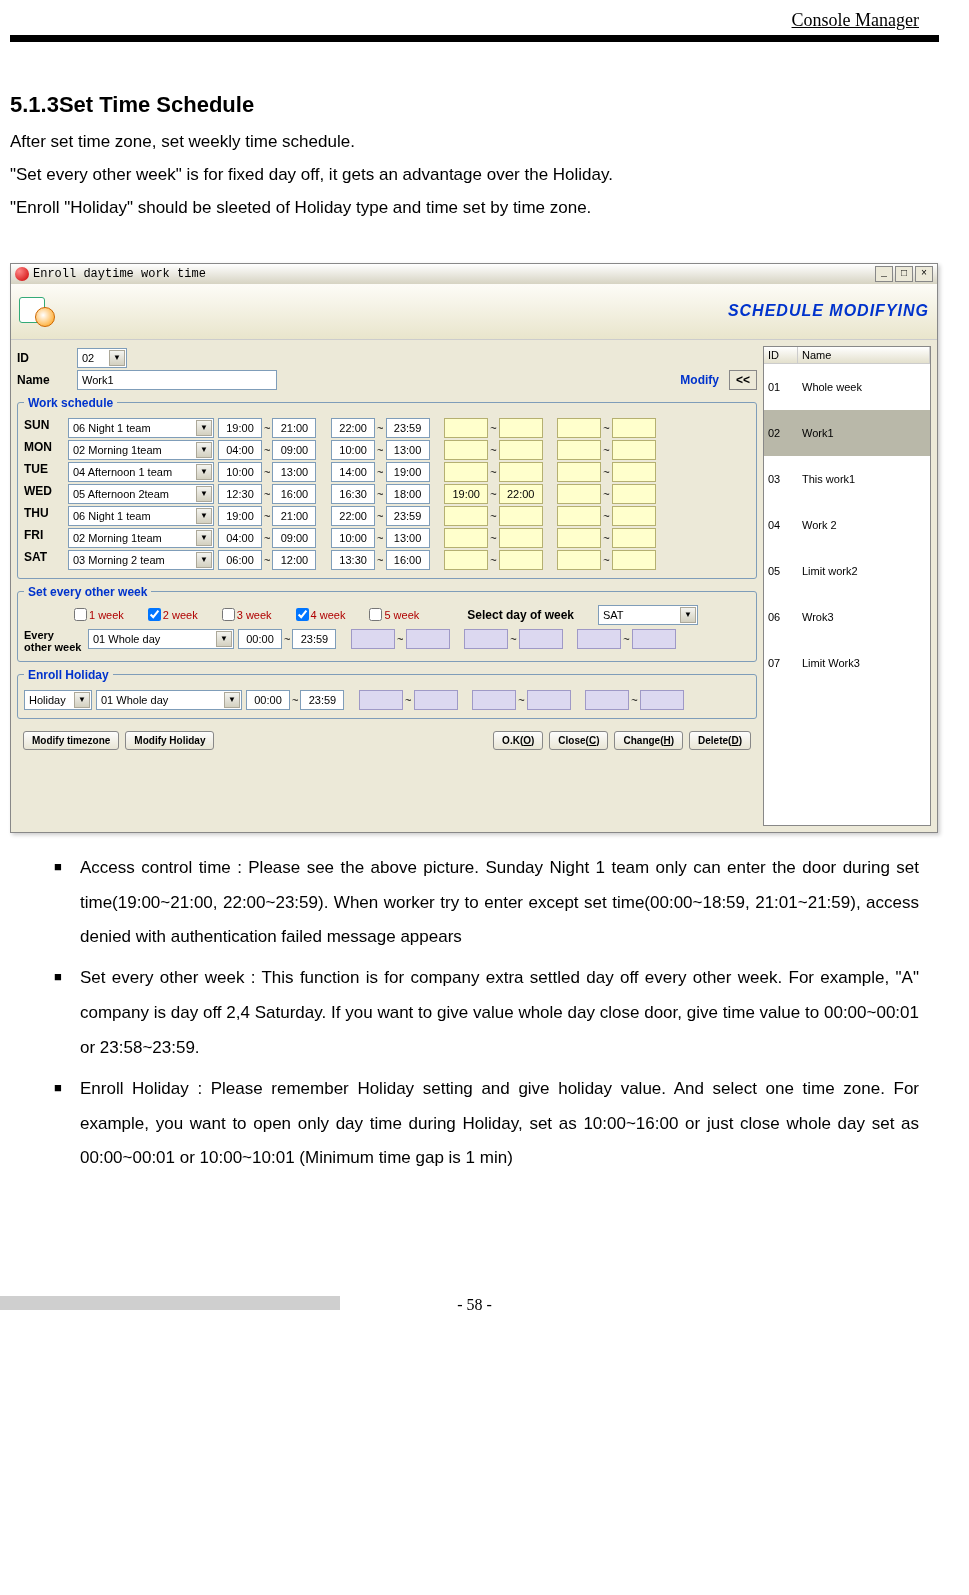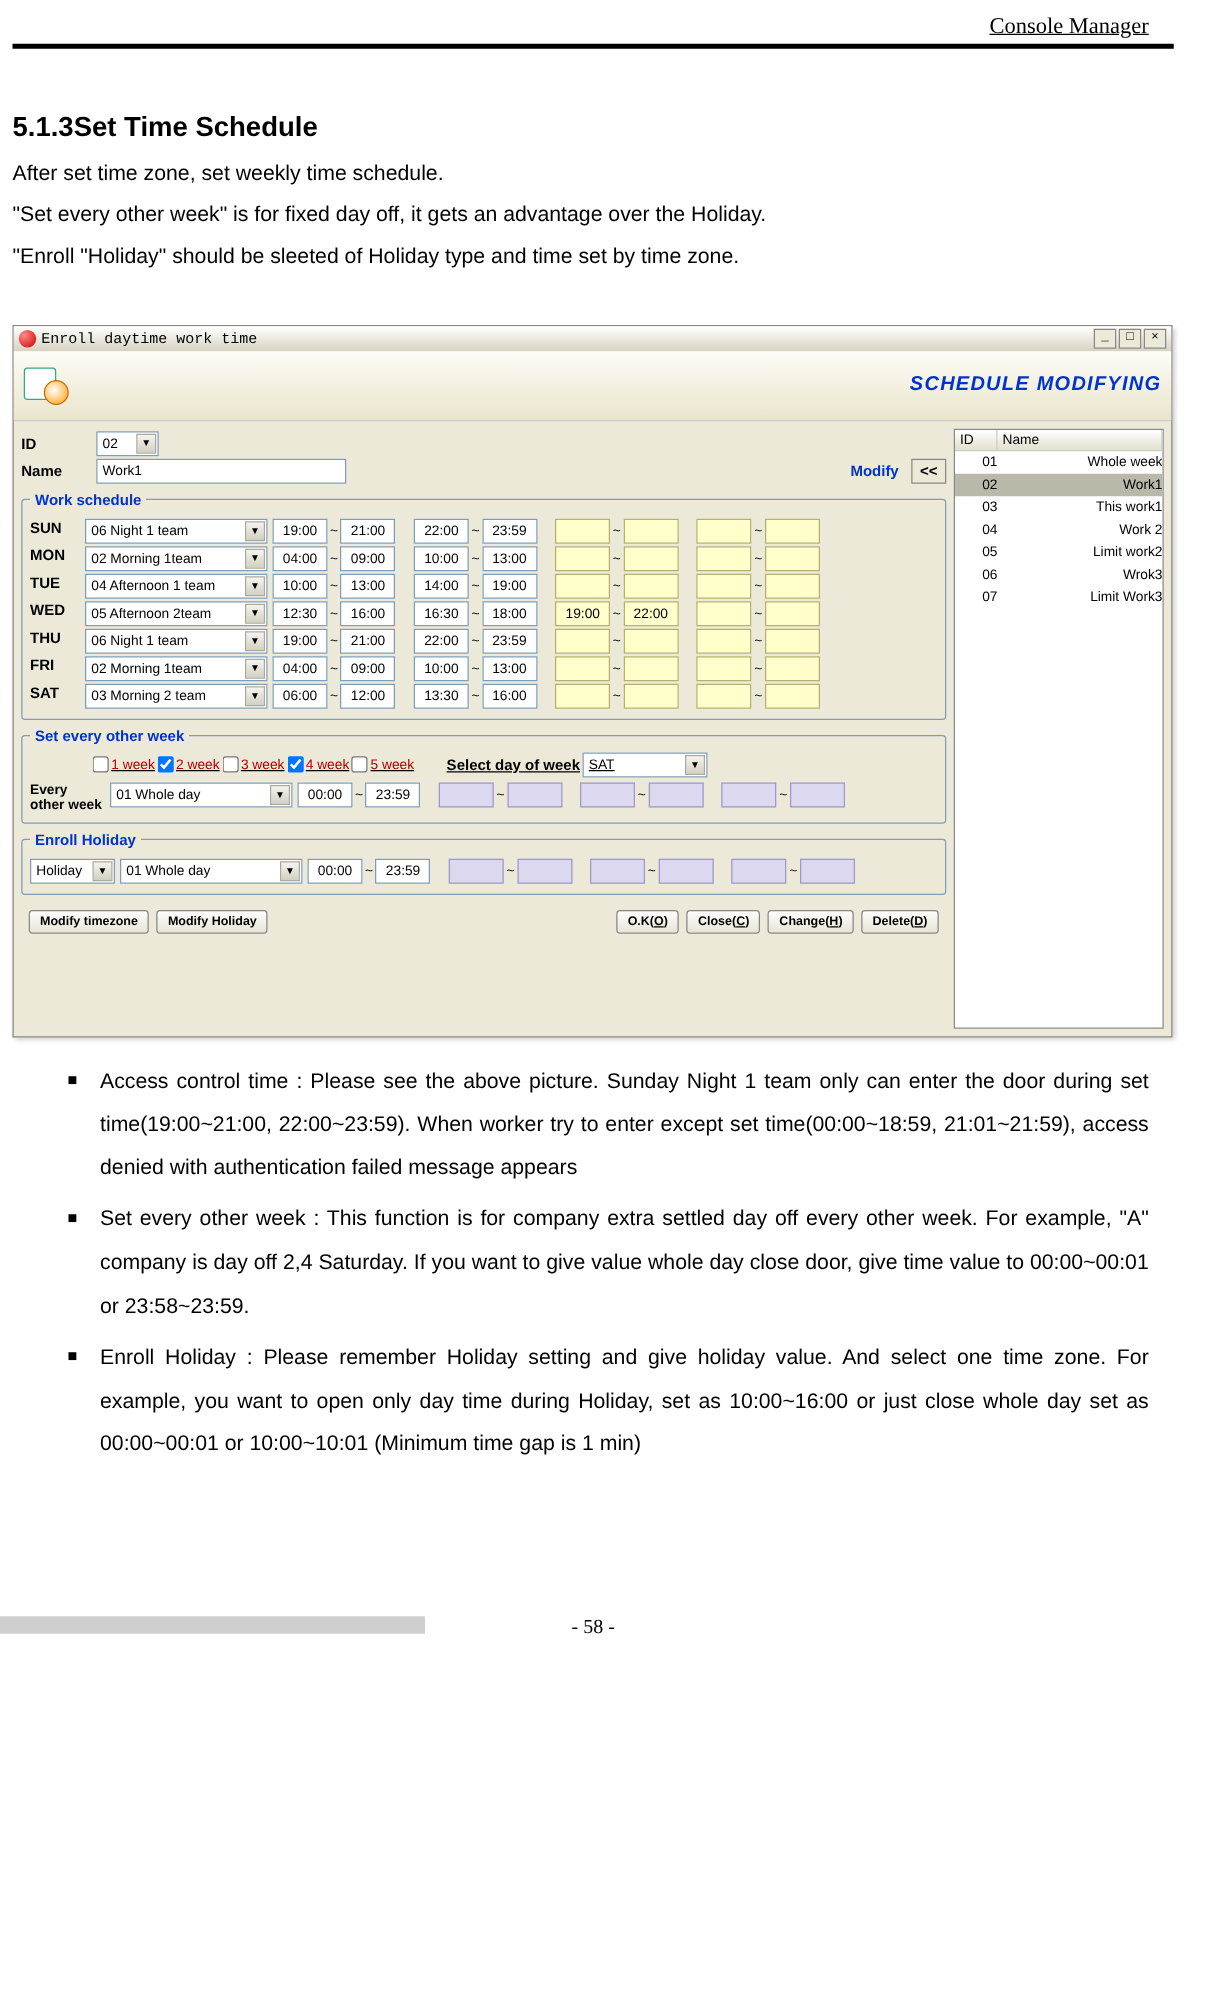--- a/index.html
+++ b/index.html
@@ -12,21 +12,21 @@
   }
   .page {
     padding: 10px 30px 20px 10px;
     position: relative;
   }
   .header-title {
     text-align: right;
     font-family: Georgia, serif;
     font-size: 18px;
     padding-right: 20px;
-    border-bottom: 4px solid #000000;
+    border-bottom: 7px solid #000000;
     padding-bottom: 4px;
     text-decoration: underline;
   }
   .section-title {
     font-weight: bold;
     font-size: 22px;
     margin-top: 50px;
     margin-bottom: 10px;
   }
   .body-text {
@@ -156,21 +156,21 @@
     gap: 4px;
     margin: 2px 0;
   }
   .day-lbl { width: 40px; font-weight: bold; font-size: 12px; }
   .combo.team { width: 146px; background:#fff; }
   .slot { display: flex; align-items: center; gap: 2px; }
   .slot .tilde { font-size: 11px; }
   .textin.time { width: 44px; }
   .textin.y { background: #ffffcc; border-color:#b5b071; }
   .textin.p { background: #dcd8f0; border-color:#9f99c6; }
-  .weekchecks { display: flex; gap: 2px; align-items:center; padding-left:50px; flex-wrap:nowrap;text-decoration:underline;}
+  .weekchecks { display: flex; gap: 24px; align-items:center; padding-left:50px; flex-wrap:nowrap;}
   .weekchecks label { color: #b00000; font-size: 11px; display:flex; align-items:center; gap:2px;}
   .weekchecks input { margin:0; }
   .sel-day { font-weight: bold; margin-left: 24px; }
   .combo.sel { width: 100px; }
   
   .list-box {
     border: 1px solid #888;
     background: #fff;
     height: 480px;
     overflow: hidden;
@@ -182,23 +182,22 @@
     border-bottom: 1px solid #ccc;
   }
   .list-head .hc {
     border-right: 1px solid #ccc;
     padding: 2px 4px;
   }
   .list-head .hc.id { width: 34px; }
   .list-head .hc.nm { flex: 1; }
   .list-row {
     display: flex;
-    padding: 2px 0;
+    padding: 16px 0;
     line-height: 14px;
-    text-align: right;
   }
   .list-row .c.id { width: 34px; padding-left:4px;}
   .list-row .c.nm { flex: 1; padding-left:4px;}
   .list-row.sel { background: #b9b8a9; }
   .footer-row {
     display: flex;
     align-items: center;
     padding: 6px;
     gap: 6px;
   }

